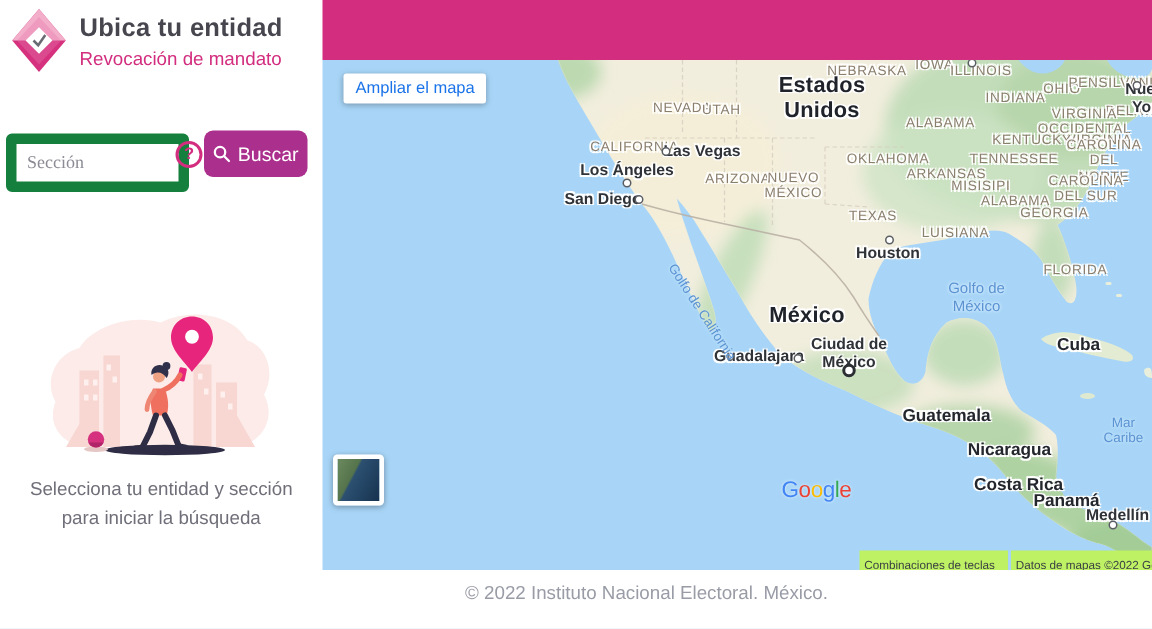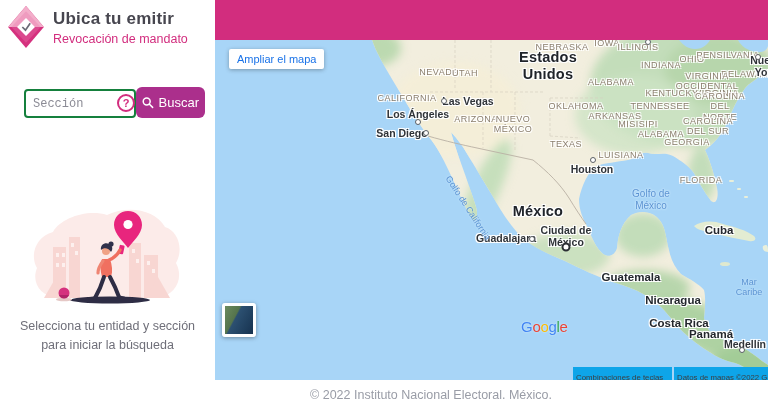--- a/index.html
+++ b/index.html
@@ -10,22 +10,22 @@
   .sidebar{position:absolute;left:0;top:0;width:215px;height:419px;background:#fff;}
   .brand{position:absolute;left:8px;top:6px;display:flex;align-items:flex-start;}
   .brand svg{width:36px;height:42px;flex:0 0 auto;}
   .brand-text{margin-left:9px;margin-top:3px;}
   .brand-title{font-size:17px;font-weight:700;color:#47464f;letter-spacing:.2px;}
   .brand-sub{font-size:12.5px;color:var(--accent);margin-top:3px;}
 
   .select{position:absolute;left:8px;top:59px;width:181px;height:24px;border:2px solid #de84b2;
           border-radius:8px;display:flex;align-items:center;padding:0 8px;font-size:12px;color:#4a4a55;
           justify-content:space-between;cursor:pointer;background:#fff;}
-  .sec-input{position:absolute;left:24px;top:89px;width:94px;height:25px;border:2px solid #15803d;
-          border-radius:4px;padding:0 7px;font-size:12px;color:#4a4a55;font-family:Liberation Mono, monospace;outline:none;}
+  .sec-input{position:absolute;left:4px;top:89px;width:94px;height:25px;border:7px solid #15803d;
+          border-radius:4px;padding:0 7px;font-size:12px;color:#4a4a55;font-family:Liberation Serif, serif;outline:none;}
   .sec-input::placeholder{color:#8b8b95;}
   .help{position:absolute;left:117px;top:94px;width:14px;height:14px;border:2px solid var(--accent);
         border-radius:50%;color:var(--accent);font-size:11px;font-weight:700;display:flex;
         align-items:center;justify-content:center;cursor:pointer;}
   .btn-buscar{position:absolute;left:136px;top:87px;width:69px;height:31px;background:var(--button);
         border:none;border-radius:6px;color:#fff;font-size:13px;display:flex;align-items:center;
         justify-content:center;gap:5px;cursor:pointer;font-family:"Liberation Sans",sans-serif;}
   .info{position:absolute;left:8px;top:123px;width:201px;font-size:12.5px;line-height:1.32;color:#6f6f79;}
   .info a{color:var(--link);text-decoration:none;}
   .illus{position:absolute;left:26px;top:203px;width:162px;height:112px;}
@@ -36,37 +36,37 @@
   .maparea{position:absolute;left:215px;top:0;width:553px;height:380px;}
   .topbar{position:absolute;left:0;top:0;width:553px;height:40px;background:var(--accent);}
   .map{position:absolute;left:0;top:40px;width:553px;height:340px;background:var(--water);overflow:hidden;cursor:grab;}
   .map svg.land{position:absolute;left:0;top:0;}
 
   .map-label{position:absolute;transform:translate(-50%,-50%);white-space:pre-line;text-align:center;
         line-height:1.15;pointer-events:none;
         text-shadow:-1px -1px 0 #fff,1px -1px 0 #fff,-1px 1px 0 #fff,1px 1px 0 #fff,0 0 2px #fff;}
   .map-label.country-xl{font-size:14.5px;font-weight:700;color:#20242a;letter-spacing:.2px;}
   .map-label.country{font-size:11.5px;font-weight:700;color:#23272d;}
-  .map-label.state{font-size:9px;color:#8a7e6d;letter-spacing:.5px;}
+  .map-label.state{font-size:9px;color:#8a7e6d;letter-spacing:.5px;margin-left:16px;}
   .map-label.city{font-size:10.5px;font-weight:700;color:#2f3338;}
   .map-label.water{font-size:10px;font-weight:400;color:#5b93d2;
         text-shadow:0 0 2px #d8edff,0 0 2px #d8edff;margin-left:28px;}
   .map-label.water-sm{font-size:9px;color:#5b93d2;text-shadow:0 0 2px #d8edff;}
   .dot{position:absolute;width:4px;height:4px;border:1.5px solid #5a5e63;background:#fff;border-radius:50%;
         transform:translate(-50%,-50%);pointer-events:none;}
   .dot.capital{width:5px;height:5px;border:2px solid #2b2e33;}
 
   .expand-btn{position:absolute;left:14px;top:9px;background:#fff;color:#1a73e8;font-size:11px;
         padding:4px 8px;border-radius:2px;box-shadow:0 1px 4px rgba(0,0,0,.3);cursor:pointer;}
   .sat-thumb{position:absolute;left:7px;top:263px;width:28px;height:28px;border:3px solid #fff;border-radius:3px;
         box-shadow:0 1px 4px rgba(0,0,0,.35);cursor:pointer;
         background:linear-gradient(118deg,#6b8a5e 0%,#55744c 36%,#2c5071 40%,#16324f 100%);}
   .google-logo{position:absolute;left:306px;top:278px;font-size:15px;font-weight:500;letter-spacing:-.3px;
         text-shadow:0 0 2px rgba(255,255,255,.7);cursor:pointer;}
-  .attr-chip{position:absolute;bottom:0;height:13px;background:#0ea5e9;overflow:hidden;white-space:nowrap;}
+  .attr-chip{position:absolute;bottom:0;height:13px;background:#bef264;overflow:hidden;white-space:nowrap;}
   .attr-chip span{display:inline-block;font-size:10px;color:#3c4043;transform:scale(.78);
         transform-origin:left center;padding-left:4px;line-height:13px;}
   .chip-keys{right:96px;width:99px;}
   .chip-data{right:-3px;width:97px;}
 
   .footer{position:absolute;top:388px;left:431px;transform:translateX(-50%);font-size:12.5px;
         color:#999ca6;white-space:nowrap;}
 </style>
 </head>
 <body>
@@ -77,21 +77,21 @@
 
     <div class="brand">
       <svg viewBox="0 0 34 40">
         <path d="M17,0 L34,20 L17,40 L0,20 Z" fill="#d5317e"></path>
         <path d="M17,0 L34,20 L0,20 Z" fill="#f3aeca"></path>
         <path d="M17,5 L31,20 L17,35 L3,20 Z" fill="#e877ab" opacity="0.35"></path>
         <rect x="11" y="14" width="12" height="12" transform="rotate(45 17 20)" fill="#fff"></rect>
         <path d="M13.5,20 L16.5,23 L21,16.5" stroke="#6a6a75" stroke-width="1.6" fill="none"></path>
       </svg>
       <div class="brand-text">
-        <div class="brand-title">Ubica tu emitir</div>
+        <div class="brand-title">Ubica tu entidad</div>
         <div class="brand-sub">Revocación de mandato</div>
       </div>
     </div>
 
 
     <input class="sec-input" type="text" placeholder="Sección" style="">
     <div class="help">?</div>
     <button class="btn-buscar">
       <svg width="13" height="13" viewBox="0 0 13 13">
         <circle cx="5.3" cy="5.3" r="3.9" stroke="#fff" stroke-width="1.7" fill="none"></circle>

